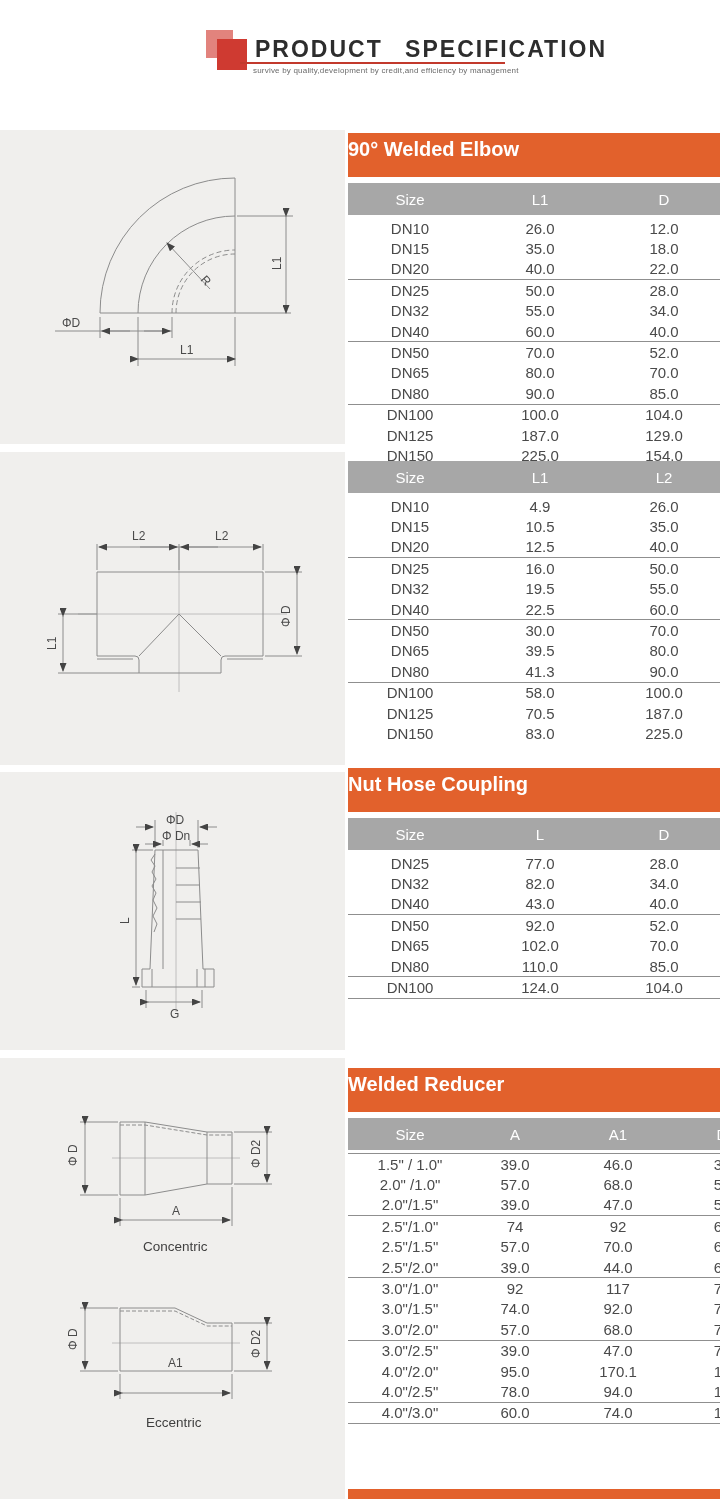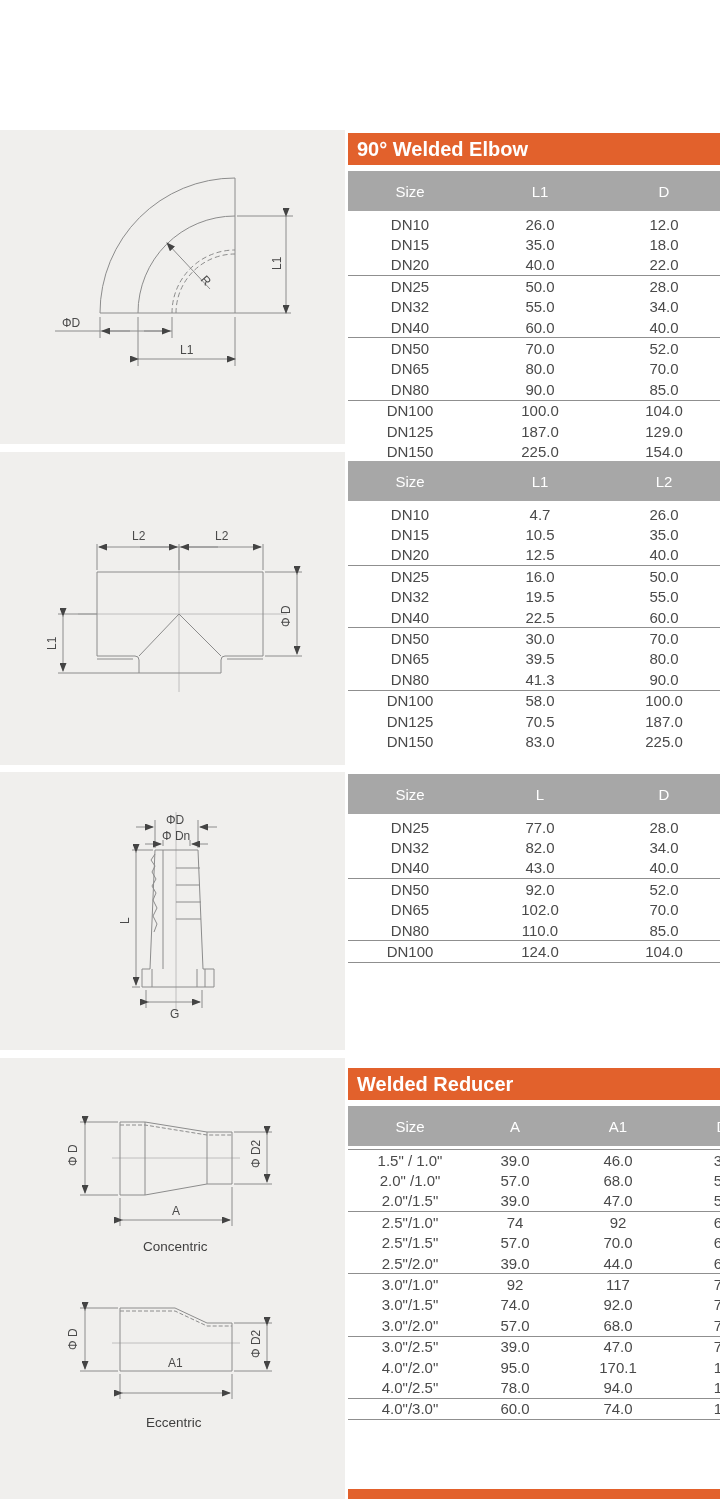--- a/index.html
+++ b/index.html
@@ -12,23 +12,23 @@
   .logo-title{position:absolute;left:55px;top:10px;font-size:23px;font-weight:bold;color:#2d2d2d;
               letter-spacing:2px;word-spacing:14px;white-space:nowrap;}
   .logo-rule{position:absolute;left:40px;top:36px;width:265px;height:2px;background:#c2392c;}
   .logo-tagline{position:absolute;left:53px;top:40px;width:240px;font-size:8px;color:#6a6a6a;
                 white-space:nowrap;letter-spacing:.2px;}
   
   .panel{position:absolute;left:0;width:345px;background:#f0efed;}
   .panel svg{display:block;}
   
   .spec-table{position:absolute;left:348px;}
-  .t-title{height:32px;background:#e2612c;color:#fff;font-size:20px;font-weight:bold;
-           line-height:32px;padding-left:9px;white-space:nowrap;}
-  .t-head{margin-top:6px;height:40px;background:#a7a7a7;color:#fff;font-size:15px;
+  .t-title{height:44px;background:#e2612c;color:#fff;font-size:20px;font-weight:bold;
+           line-height:32px;white-space:nowrap;}
+  .t-head{margin-top:6px;height:32px;background:#a7a7a7;color:#fff;font-size:15px;
           display:grid;align-items:center;text-align:center;}
   .t-body{margin-top:3px;}
   .t-row{display:grid;height:20.4px;align-items:center;text-align:center;
          font-size:15px;color:#4a4a4a;}
   .t-sep{border-top:1px solid #8f8f8f;}
   .t-top{border-top:1px solid #8f8f8f;}
   .t-bot{border-bottom:1px solid #8f8f8f;}
   .cols3 .t-row,.cols3 .t-head{grid-template-columns:124px 136px 112px;}
   .cols4{width:430px;}
   .cols4 .t-row,.cols4 .t-head{grid-template-columns:124px 86px 120px 88px;}
@@ -36,20 +36,27 @@
   .footer-bar{position:absolute;left:348px;top:1489px;width:372px;height:10px;background:#e2612c;}
   
   .dim{font-size:12px;fill:#4a4a4a;font-family:"Liberation Sans",sans-serif;}
   .cap{font-size:13.5px;fill:#3f3f3f;font-family:"Liberation Sans",sans-serif;}
 </style>
 </head>
 <body>
 
 <div class="page">
 
+  <div class="logo">
+    <div class="sq-back"></div>
+    <div class="sq-front"></div>
+    <div class="logo-title">PRODUCT SPECIFICATION</div>
+    <div class="logo-rule"></div>
+    <div class="logo-tagline">survive by quality,development by credit,and efficiency by management</div>
+  </div>
 
   <div class="panel" style="top:130px;height:314px;">
     <svg width="345" height="314" viewBox="0 0 345 314">
       <defs>
         <marker id="ae" markerWidth="9" markerHeight="7" refX="8" refY="3.5" orient="auto">
           <path d="M0,0 L9,3.5 L0,7 z" fill="#444"></path>
         </marker>
       </defs>
       <g stroke="#8c8c8c" stroke-width="1" fill="none">
         <path d="M100,183 A135,135 0 0 1 235,48"></path>
@@ -198,21 +205,21 @@
 
   <div class="spec-table w372 cols3" style="top:455px;">
     <div class="t-head">
         <div class="t-hcell">Size</div>
         <div class="t-hcell">L1</div>
         <div class="t-hcell">L2</div>
       </div>
     <div class="t-body">
         <div class="t-row">
           <div class="t-cell">DN10</div>
-          <div class="t-cell">4.7</div>
+          <div class="t-cell">4.9</div>
           <div class="t-cell">26.0</div>
         </div>
         <div class="t-row">
           <div class="t-cell">DN15</div>
           <div class="t-cell">10.5</div>
           <div class="t-cell">35.0</div>
         </div>
         <div class="t-row">
           <div class="t-cell">DN20</div>
           <div class="t-cell">12.5</div>
@@ -311,20 +318,21 @@
         <line x1="148" y1="230" x2="200" y2="230" marker-start="url(#ac)" marker-end="url(#ac)"></line>
       </g>
       <text class="dim" x="166" y="52">ΦD</text>
       <text class="dim" x="162" y="68">Φ Dn</text>
       <text class="dim" x="129" y="152" transform="rotate(-90 129 152)">L</text>
       <text class="dim" x="170" y="246">G</text>
     </svg>
   </div>
 
   <div class="spec-table w372 cols3" style="top:768px;">
+    <div class="t-title">Nut Hose Coupling</div>
     <div class="t-head">
         <div class="t-hcell">Size</div>
         <div class="t-hcell">L</div>
         <div class="t-hcell">D</div>
       </div>
     <div class="t-body t-bot">
         <div class="t-row">
           <div class="t-cell">DN25</div>
           <div class="t-cell">77.0</div>
           <div class="t-cell">28.0</div>

